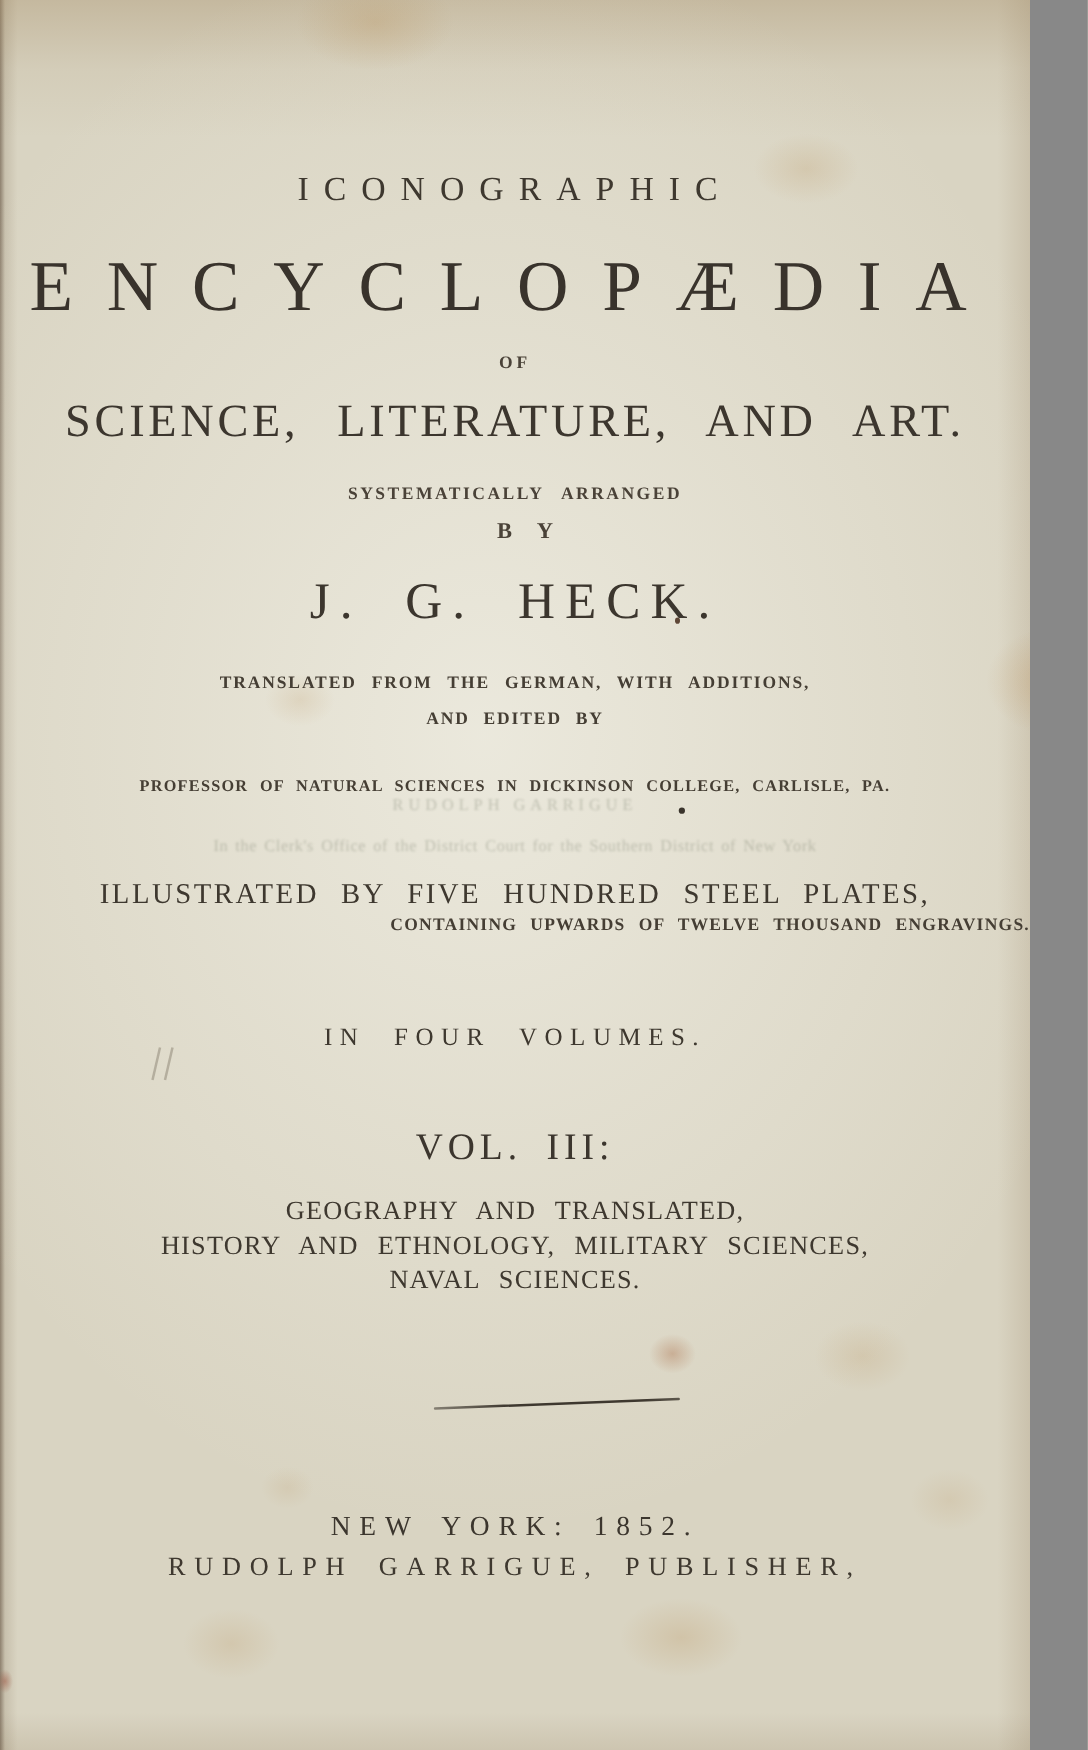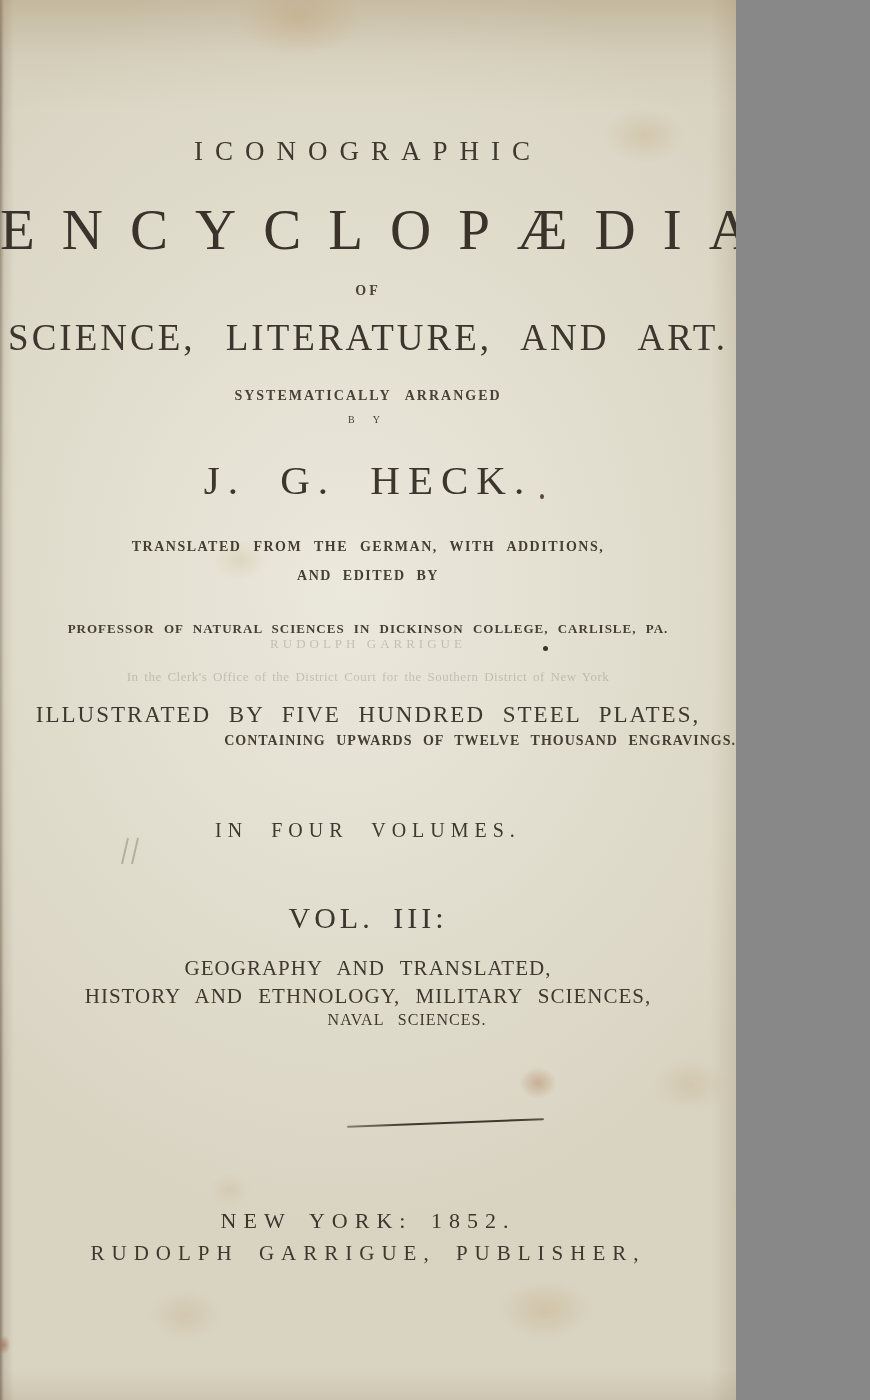--- a/index.html
+++ b/index.html
@@ -1,18 +1,18 @@
 <!DOCTYPE html>
 <html><head>
 <meta charset="utf-8">
 <style>
   html,body{margin:0;padding:0;background:#888;}
   .page{
     position:relative;
-    width:736px;height:1400px;
+    width:824px;height:1400px;
     overflow:hidden;
     font-family:"Liberation Serif", serif;
     color:#433c33;
     background-color:#d9d4c2;
     background-image:
       
       radial-gradient(ellipse 90px 55px at 300px 18px,  rgba(186,148,94,0.30), rgba(186,148,94,0) 70%),
       radial-gradient(ellipse 60px 40px at 645px 135px, rgba(186,148,94,0.22), rgba(186,148,94,0) 70%),
       radial-gradient(ellipse 70px 60px at 838px 545px, rgba(186,142,86,0.33), rgba(186,142,86,0) 70%),
       radial-gradient(ellipse 40px 30px at 240px 560px, rgba(186,148,94,0.18), rgba(186,148,94,0) 70%),
@@ -33,33 +33,33 @@
   }
   .line{
     position:absolute;left:0;width:100%;
     text-align:center;white-space:nowrap;
   }
   .t-series   {top:136px;font-size:27px;letter-spacing:12px;color:#3e382f;}
   .t-main     {top:197px;font-size:57px;letter-spacing:27px;color:#39332c;}
   .t-of       {top:283px;font-size:14px;letter-spacing:3px;font-weight:bold;color:#4a4238;}
   .t-subtitle {top:316px;font-size:37px;letter-spacing:3px;word-spacing:18px;color:#3c362e;}
   .t-arranged {top:388px;font-size:14px;letter-spacing:2px;word-spacing:9px;font-weight:bold;color:#4a4238;}
-  .t-by       {top:414px;font-size:10px;letter-spacing:8px;font-weight:normal;color:#4a4238;}
+  .t-by       {top:414px;font-size:18px;letter-spacing:8px;font-weight:bold;color:#4a4238;padding-left:12px;}
   .t-author   {top:456px;font-size:41px;letter-spacing:8px;word-spacing:16px;color:#3c362e;}
   .t-trans1   {top:539px;font-size:14px;letter-spacing:1.5px;word-spacing:7px;font-weight:bold;color:#453e34;}
   .t-trans2   {top:568px;font-size:14px;letter-spacing:1.5px;word-spacing:6px;font-weight:bold;color:#453e34;}
   .t-editor   {top:588px;font-size:29px;letter-spacing:2px;word-spacing:9px;color:#3c362e;}
   .t-edtitle  {top:621px;font-size:13px;letter-spacing:1px;word-spacing:5px;font-weight:bold;color:#453e34;}
   .t-illus1   {top:702px;font-size:23px;letter-spacing:2px;word-spacing:10px;color:#3e382f;}
   .t-illus2   {top:733px;font-size:14px;letter-spacing:1px;word-spacing:6px;font-weight:bold;color:#453e34;text-align:right;}
   .t-volumes  {top:819px;font-size:20px;letter-spacing:6px;word-spacing:12px;color:#3e382f;}
   .t-volno    {top:901px;font-size:30px;letter-spacing:4px;word-spacing:8px;color:#3c362e;}
   .t-cont1    {top:956px;font-size:21px;letter-spacing:1px;word-spacing:9px;color:#3e382f;}
   .t-cont2    {top:984px;font-size:21px;letter-spacing:1px;word-spacing:9px;color:#3e382f;}
-  .t-cont3    {top:1011px;font-size:16px;letter-spacing:1px;word-spacing:9px;color:#3e382f;padding-left:39px;}
+  .t-cont3    {top:1011px;font-size:21px;letter-spacing:1px;word-spacing:9px;color:#3e382f;}
   .t-city     {top:1208px;font-size:22px;letter-spacing:7px;word-spacing:6px;color:#3c362e;}
   .t-pub      {top:1241px;font-size:21px;letter-spacing:7px;word-spacing:8px;color:#3e382f;}
   .t-addr     {top:1268px;font-size:14px;letter-spacing:1.5px;word-spacing:4px;font-weight:bold;color:#453e34;}
 
   
   .bleed{
     position:absolute;left:0;width:100%;text-align:center;white-space:nowrap;
     color:rgba(110,115,95,0.32);filter:blur(0.7px);
   }
   .b-line1{top:636px;font-size:13px;letter-spacing:4px;}

